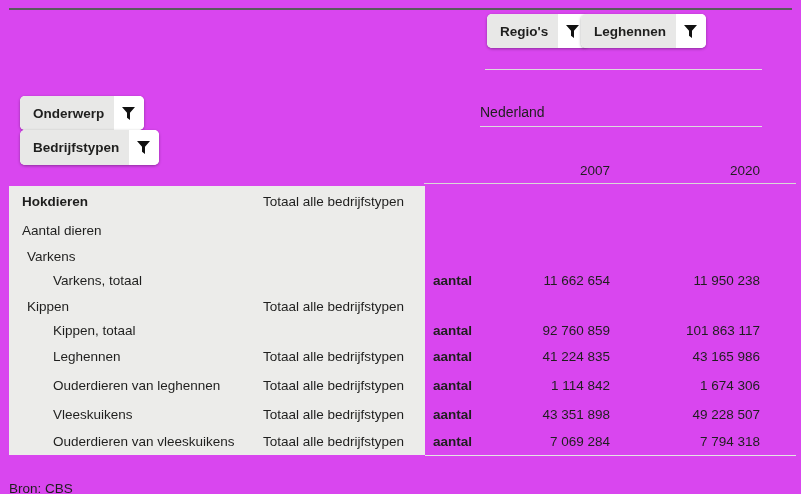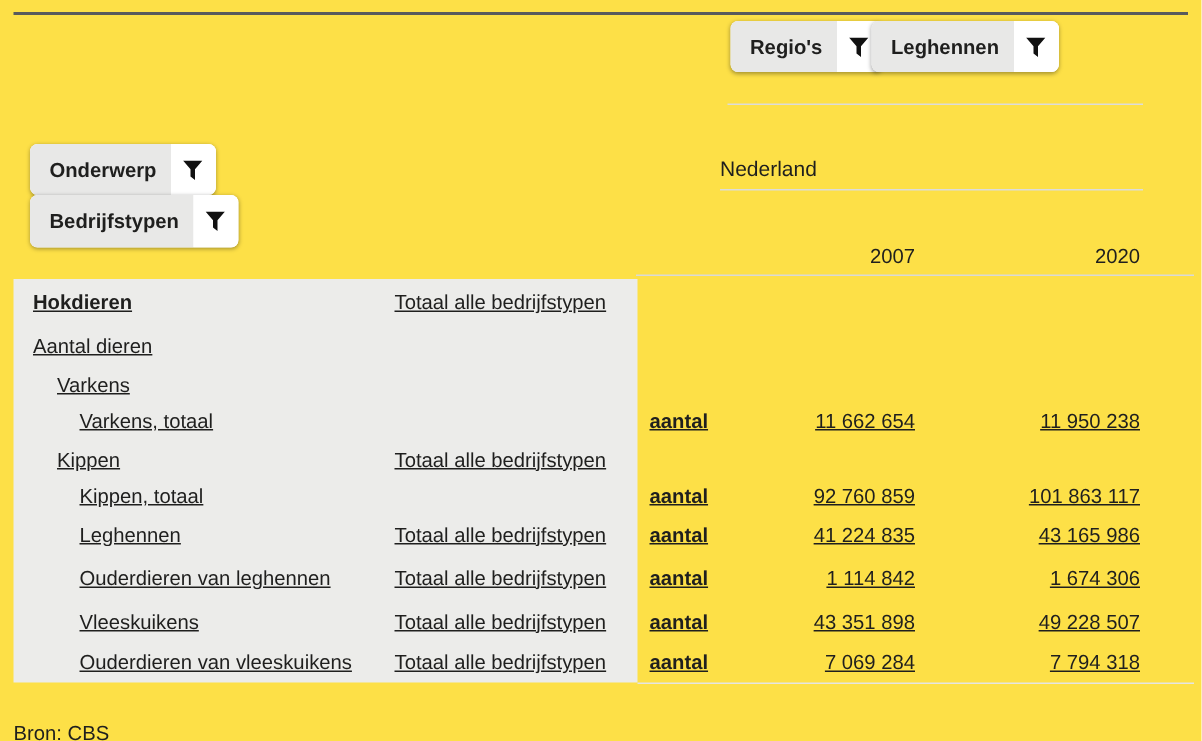--- a/index.html
+++ b/index.html
@@ -1,18 +1,18 @@
 <!DOCTYPE html>
 <html><head>
 <meta charset="utf-8">
 <style>
   * { margin:0; padding:0; box-sizing:border-box; }
   html,body { background:#fff; }
   #screen {
-    position:relative; width:801px; height:494px; background:#fde047;
+    position:relative; width:801px; height:494px; background:#d946ef;
     font-family:"Liberation Sans","DejaVu Sans",sans-serif;
     color:#1f1f1e; overflow:hidden;
   }
   .rule { position:absolute; }
   .rule-top    { left:9px;  top:8px;   width:783px; height:2px; background:#595a5c; }
   .rule-btns   { left:485px; top:69px;  width:277px; height:1px; background:#dcdcdc; }
   .rule-ned    { left:480px; top:126px; width:282px; height:1px; background:#dcdcdc; }
   .rule-years  { left:424px; top:183px; width:372px; height:1px; background:#d9d9d7; }
   .rule-bottom { left:425px; top:455px; width:371px; height:1px; background:#e5e5e3; }
 
@@ -36,37 +36,37 @@
   .nederland {
     position:absolute; left:480px; top:104px;
     font-size:14px; font-weight:normal;
   }
   .year { position:absolute; top:163px; font-size:13.5px; }
   #year-2007 { right:191px; }
   #year-2020 { right:41px; }
 
   
   .panel-gray { position:absolute; left:9px; top:186px; width:416px; height:269px; background:#ececea; }
-  .rows { position:absolute; left:9px; top:186px; width:751px;text-decoration:underline; }
+  .rows { position:absolute; left:9px; top:186px; width:751px; }
   .row { display:flex; align-items:center; font-size:13.5px; }
   .cell { overflow:hidden; white-space:nowrap; }
   .c-label { width:251px; }
   .c-type  { width:165px; padding-left:3px; }
   .c-unit  { width:75px;  padding-left:8px; font-weight:bold; }
   .c-v1    { width:110px; text-align:right; }
   .c-v2    { width:150px; text-align:right; }
 
   .row:nth-child(1){height:31px} .row:nth-child(2){height:27px}
   .row:nth-child(3){height:24px} .row:nth-child(4){height:25px}
   .row:nth-child(5){height:26px} .row:nth-child(6){height:23px}
   .row:nth-child(7){height:28px} .row:nth-child(8){height:30px}
   .row:nth-child(9){height:28px} .row:nth-child(10){height:27px}
 
   .row:nth-child(1) .c-label, .row:nth-child(2) .c-label { padding-left:13px; }
-  .row:nth-child(3) .c-label, .row:nth-child(5) .c-label { padding-left:29px; }
+  .row:nth-child(3) .c-label, .row:nth-child(5) .c-label { padding-left:18px; }
   .row:nth-child(4) .c-label, .row:nth-child(6) .c-label,
   .row:nth-child(7) .c-label, .row:nth-child(8) .c-label,
   .row:nth-child(9) .c-label, .row:nth-child(10) .c-label { padding-left:44px; }
   .row:nth-child(1) .c-label { font-weight:bold; }
 
   .source { position:absolute; left:9px; top:467px; font-size:13.5px;margin-top:14px; }
 </style>
 </head>
 <body>
 

